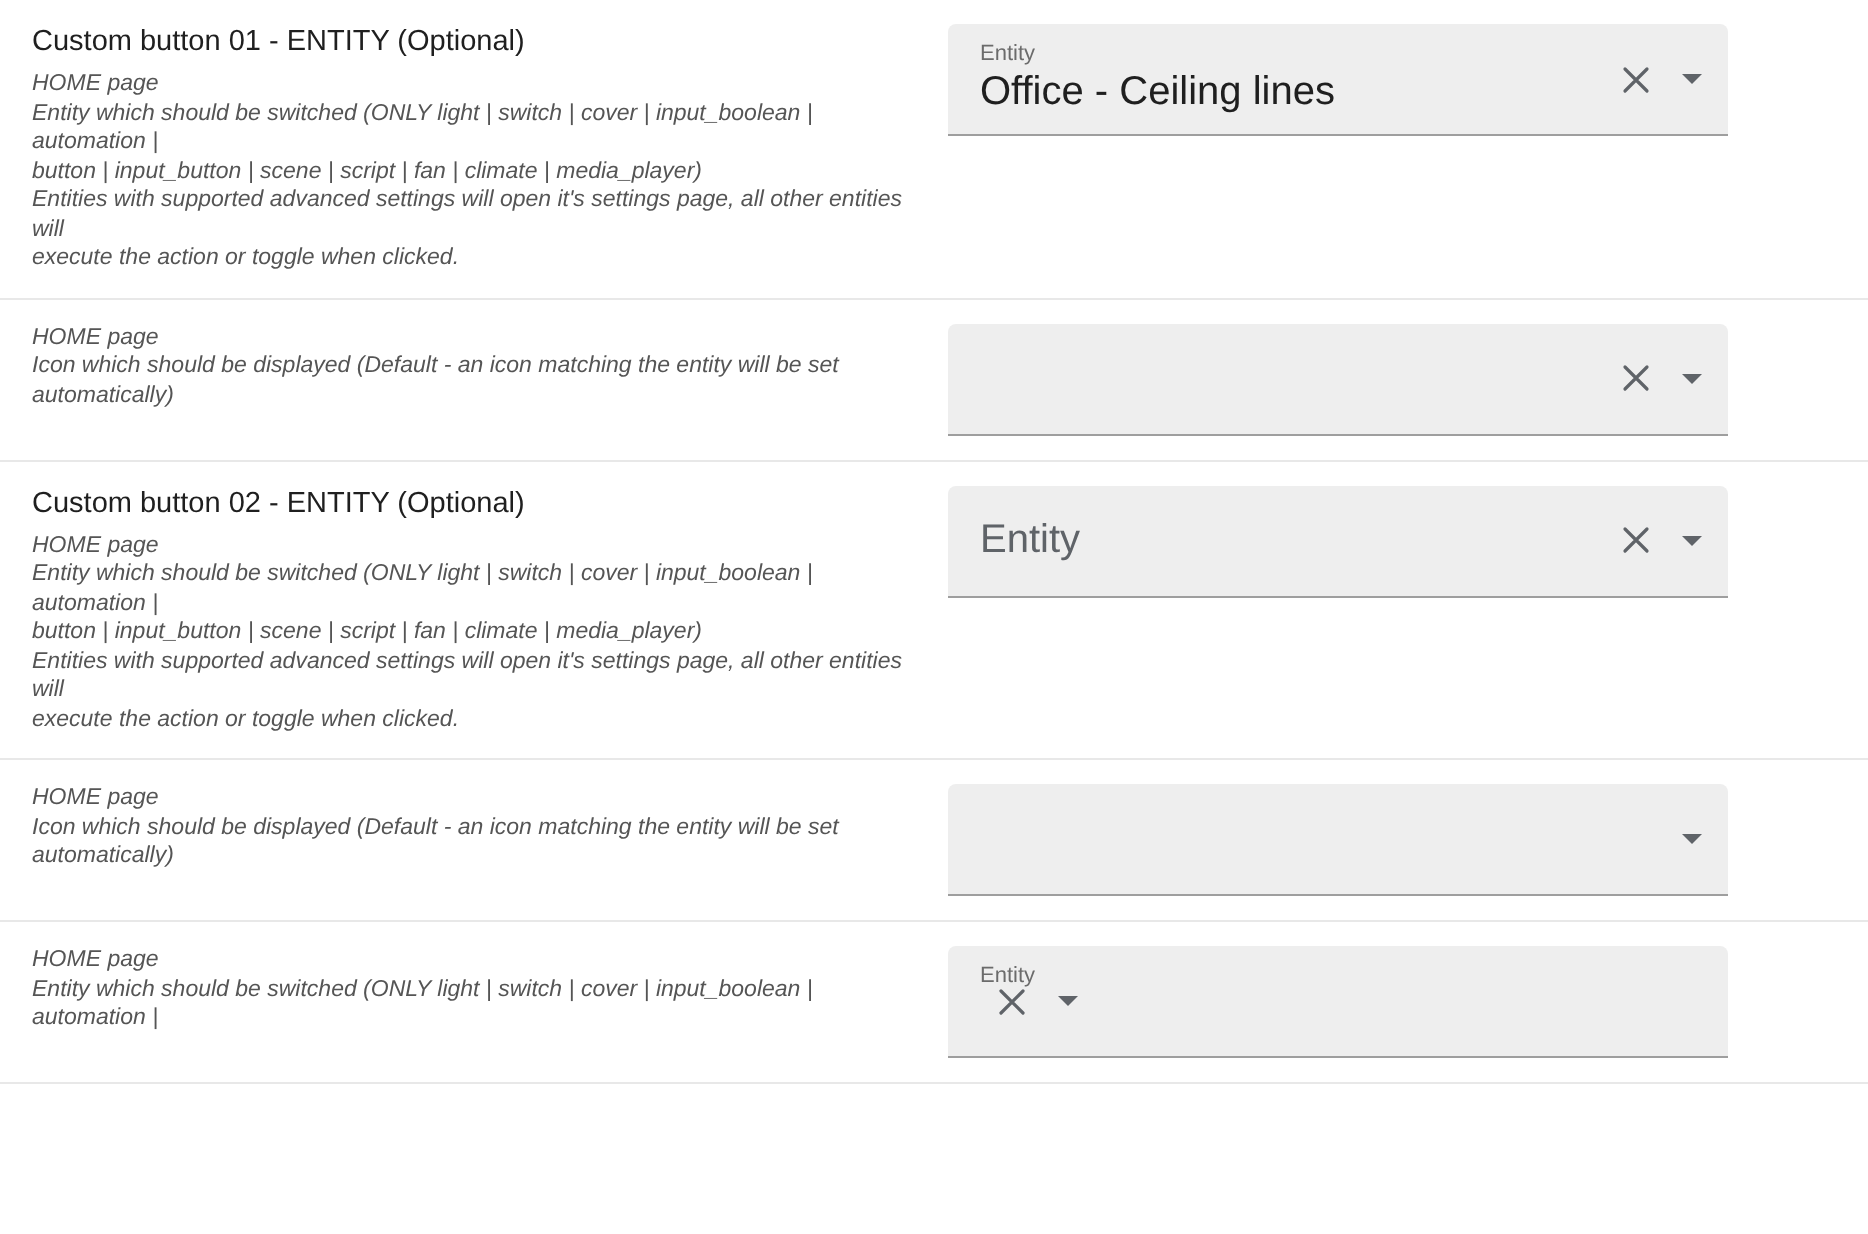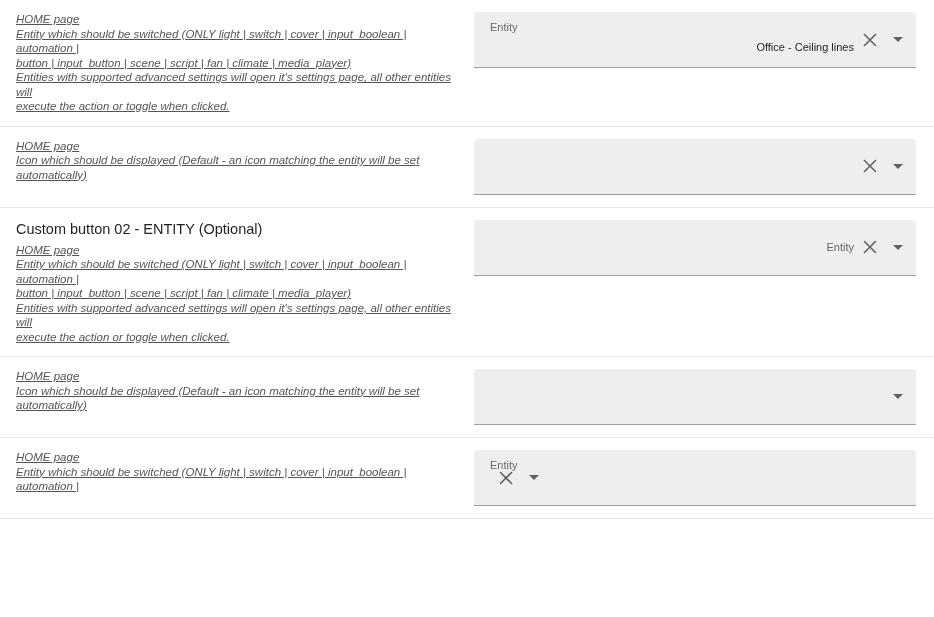--- a/index.html
+++ b/index.html
@@ -102,52 +102,51 @@
     color: #1f1f1f;
     line-height: 18px;
     margin-bottom: 5px;
   }
   .lbl-desc {
     font-size: 11.5px;
     font-style: italic;
     color: #555;
     line-height: 14.5px;
   }
-  .lbl-desc .line { display: block; text-decoration: underline; }
+  .lbl-desc .line { display: block; }
 
   
   .field {
-    width: 442px;
+    width: 390px;
     box-sizing: border-box;
     background: #eeeeee;
     border-bottom: 1px solid #9e9e9e;
     border-radius: 4px 4px 0 0;
     height: 56px;
     position: relative;
     display: flex;
     align-items: center;
     padding: 0 8px 0 16px;
   }
   .field .float-label {
     position: absolute;
     top: 9px;
     left: 16px;
     font-size: 11px;
     color: #6b6b6b;
     line-height: 12px;
   }
   .field .value {
-    font-size: 11px;
+    font-size: 20px;
     color: #1f1f1f;
     margin-top: 14px;
     flex: 1 1 auto;
     white-space: nowrap;
     overflow: hidden;
     text-overflow: ellipsis;
-    text-align: right;
   }
   .field .value.placeholder {
     color: #5f6368;
     margin-top: 0;
   }
   .field .value.blank {
     margin-top: 0;
   }
   .field .icons {
     display: flex;
@@ -175,20 +174,21 @@
 </head>
 <body>
 
 <div class="page">
 
 
   <div class="rows">
 
     <div class="row">
       <div class="labelcol">
+        <div class="lbl-title">Custom button 01 - ENTITY (Optional)</div>
         <div class="lbl-desc">
           <span class="line">HOME page</span>
           <span class="line">Entity which should be switched (ONLY light | switch | cover | input_boolean | automation |</span>
           <span class="line">button | input_button | scene | script | fan | climate | media_player)</span>
           <span class="line">Entities with supported advanced settings will open it's settings page, all other entities will</span>
           <span class="line">execute the action or toggle when clicked.</span>
         </div>
       </div>
       <div class="fieldcol">
         <div class="field">

